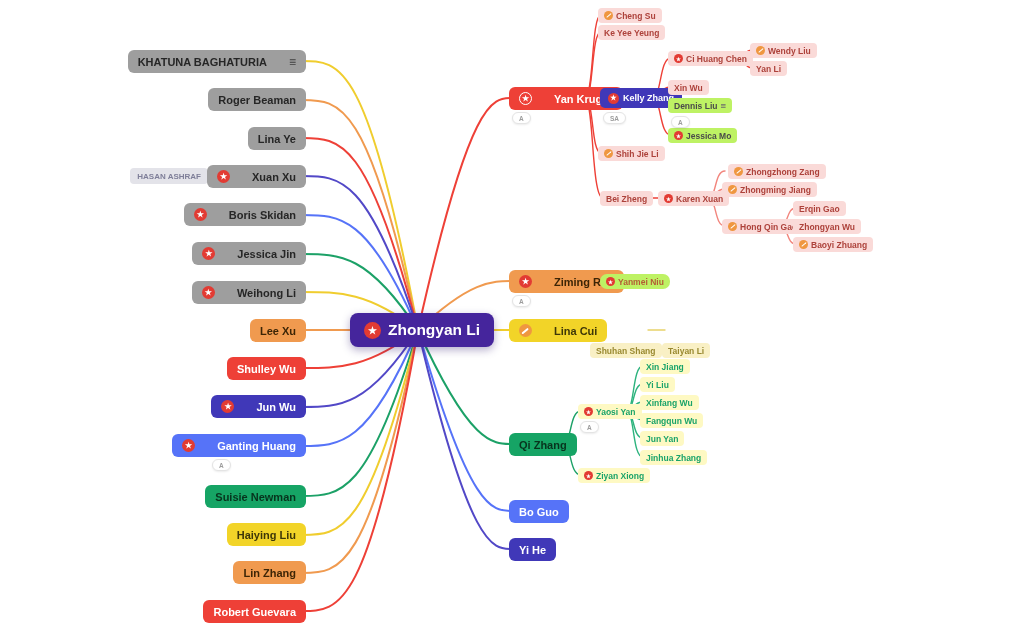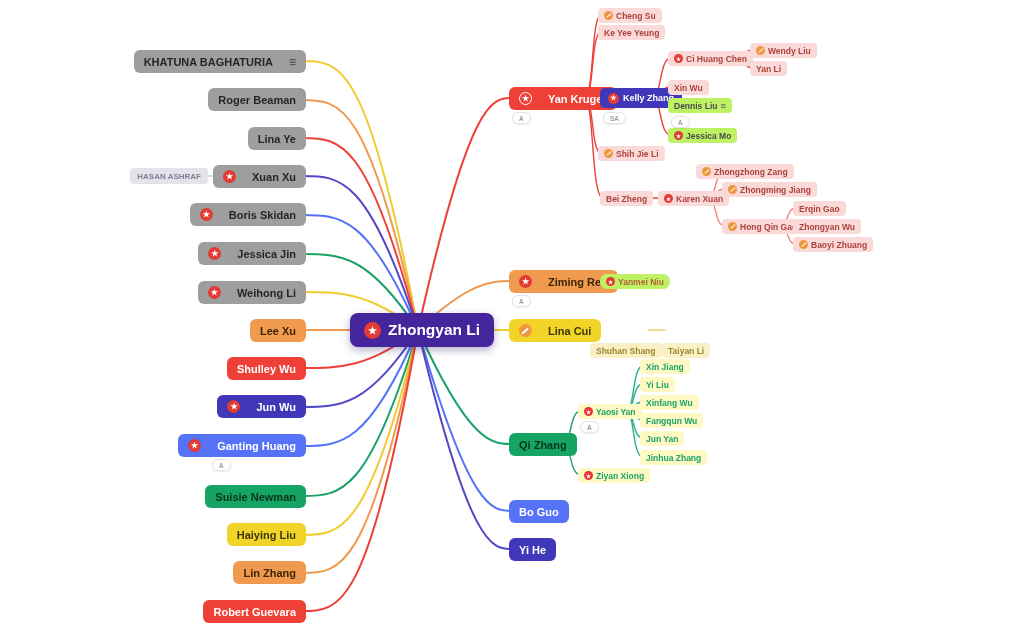--- a/index.html
+++ b/index.html
@@ -1,21 +1,21 @@
 <!DOCTYPE html>
 <html><head>
 <meta charset="utf-8">
 <style>
   html,body{margin:0;padding:0;background:#ffffff;}
   #canvas{position:relative;width:1019px;height:631px;background:#ffffff;overflow:hidden;
           font-family:"Liberation Sans",sans-serif;}
   #connectors{position:absolute;left:0;top:0;z-index:1;}
   .node{position:absolute;display:flex;align-items:center;white-space:nowrap;z-index:2;
         box-sizing:border-box;cursor:pointer;font-family:"Liberation Sans",sans-serif;}
-  .l1{height:23px;padding:0 10px;font-size:11px;font-weight:700;gap:16px;border-radius:6px;}
+  .l1{height:23px;padding:0 10px;font-size:11px;font-weight:700;gap:22px;border-radius:6px;}
   .l15{height:20px;padding:0 8px;font-size:9px;font-weight:700;gap:4px;border-radius:5px;}
   .l2{height:15px;padding:0 6px;font-size:8.5px;font-weight:600;gap:3px;border-radius:4px;}
   .root{height:34px;padding:0 14px;font-size:15.5px;font-weight:700;gap:7px;border-radius:8px;
         background:#45259c;color:#ffffff;box-shadow:0 3px 8px rgba(44,22,110,.35);}
   .gray{background:#9e9e9e;color:#262626;}
   .graylight{background:#bef264;color:#4a4a4a;}
   .red{background:#ee4037;color:#ffffff;}
   .orange{background:#f09a4f;color:#3d2506;}
   .yellow{background:#f2d428;color:#3e3708;}
   .green{background:#16a465;color:#07331d;}
@@ -227,21 +227,21 @@
   <span class="lbl">Wendy Liu</span>
 </div>
 <div class="node l2 pink" style="left:750px;top:61px">
   <span class="lbl">Yan Li</span>
 </div>
 
 <div class="node l2 pink" style="left:658px;top:191px">
   <span class="ic ic-star">★</span>
   <span class="lbl">Karen Xuan</span>
 </div>
-<div class="node l2 pink" style="left:696px;top:164px">
+<div class="node l2 pink" style="left:728px;top:164px">
   <span class="ic ic-block"></span>
   <span class="lbl">Zhongzhong Zang</span>
 </div>
 <div class="node l2 pink" style="left:722px;top:182px">
   <span class="ic ic-block"></span>
   <span class="lbl">Zhongming Jiang</span>
 </div>
 <div class="node l2 pink" style="left:722px;top:219px">
   <span class="ic ic-block"></span>
   <span class="lbl">Hong Qin Gao</span>

